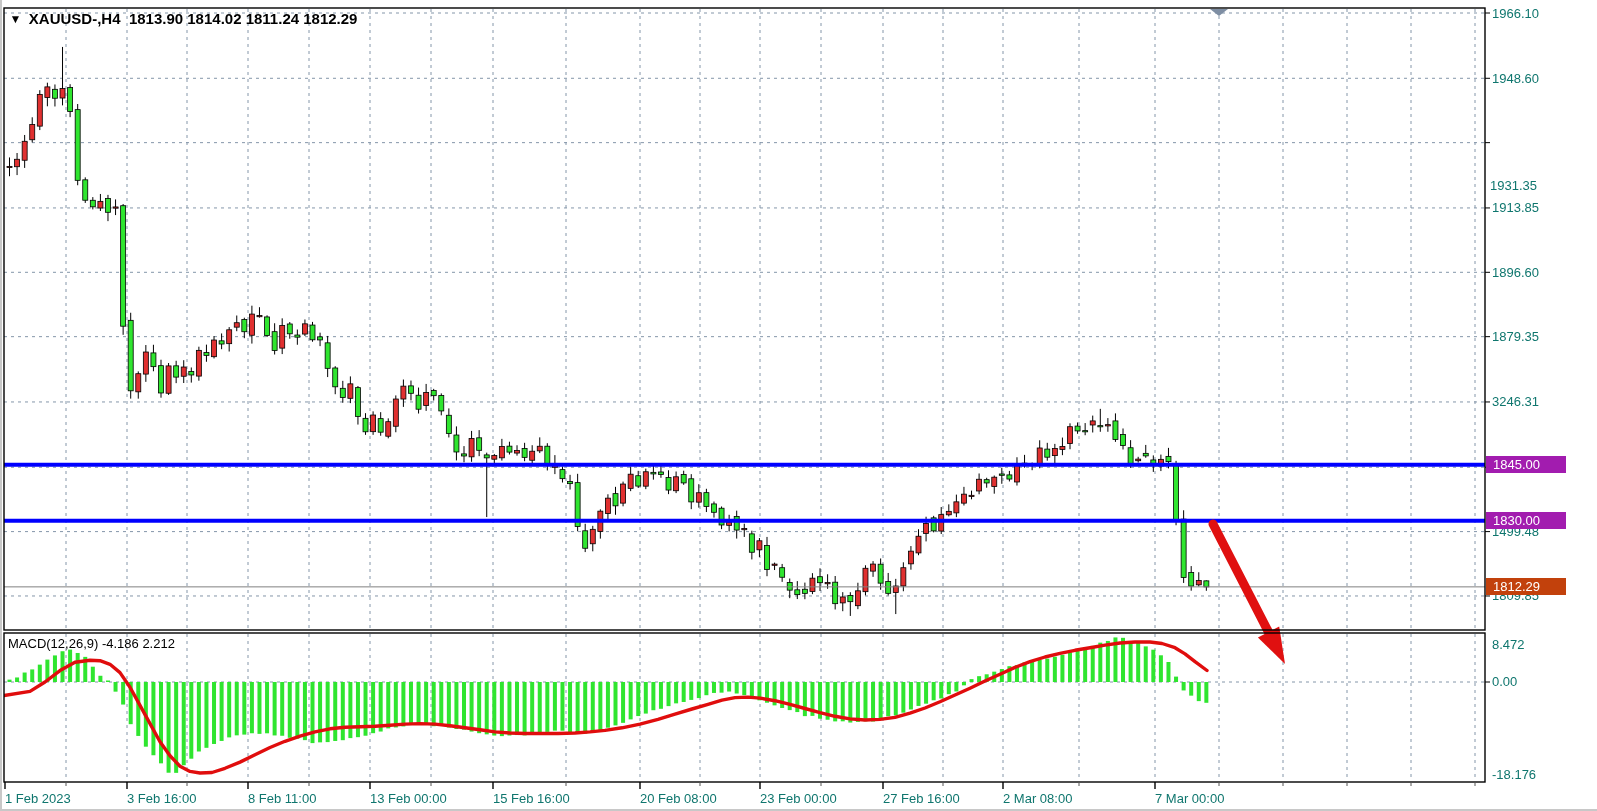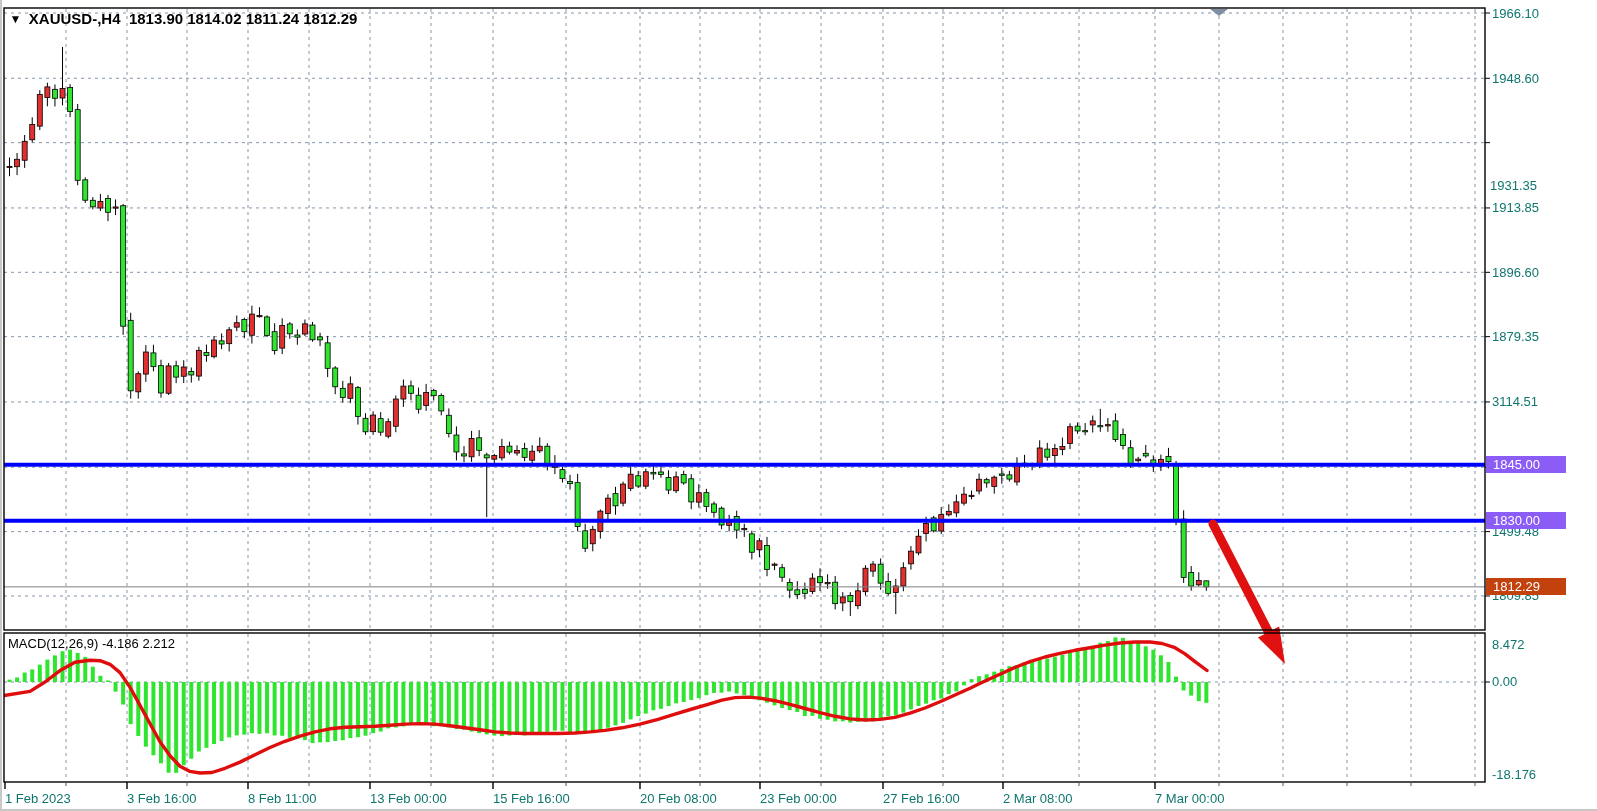--- a/index.html
+++ b/index.html
@@ -4,21 +4,21 @@
 <style>
   html,body{margin:0;padding:0;background:#fff;}
   #win{position:relative;width:1597px;height:811px;background:#ffffff;overflow:hidden;
        font-family:"Liberation Sans","DejaVu Sans",sans-serif;color:#000;}
   .lbl{position:absolute;font-size:13px;line-height:17px;white-space:nowrap;color:#0f766e;}
   #hdr{position:absolute;left:8px;top:10px;font-size:15px;font-weight:700;white-space:nowrap;}
   #hdr .tri{display:inline-block;transform:scale(.8);margin-right:6px;}
   #macdlbl{position:absolute;left:8px;top:636px;font-size:13px;white-space:nowrap;}
   .badge{position:absolute;left:1486px;width:80px;height:17px;font-size:13px;line-height:17px;
          padding-left:7px;color:#fff;box-sizing:border-box;}
-  .badge.blue{background:#8b5cf6;}
+  .badge.blue{background:#a21caf;}
   .badge.black{background:#c2410c;}
   #pricebar{position:absolute;left:1486px;top:0;width:111px;height:783px;}
   #timebar{position:absolute;left:0;top:783px;width:1582px;height:25px;}
   svg{position:absolute;left:0;top:0;}
   .edge{position:absolute;background:#c8c8c8;}
 </style>
 </head>
 <body>
 
 <div id="win">
@@ -623,21 +623,21 @@
 
   <div id="macdlbl">MACD(12,26,9) -4.186 2.212</div>
 
   <div id="pricebar">
       <div class="lbl" style="left: 6px; top: 4.5px;">1966.10</div>
       <div class="lbl" style="left: 6px; top: 69.7925px;">1948.60</div>
       <div class="lbl" style="left: 4px; top: 134.152px; margin-top: 43px;">1931.35</div>
       <div class="lbl" style="left: 6px; top: 199.445px;">1913.85</div>
       <div class="lbl" style="left: 6px; top: 263.805px;">1896.60</div>
       <div class="lbl" style="left: 6px; top: 328.164px;">1879.35</div>
-      <div class="lbl" style="left: 6px; top: 393.457px;">3114.51</div>
+      <div class="lbl" style="left: 6px; top: 393.457px;">3246.31</div>
       <div class="lbl" style="left: 6px; top: 523.109px;">1499.48</div>
       <div class="lbl" style="left: 6px; top: 587.469px;">1809.85</div>
       <div class="badge blue" style="top: 456.324px; left: 0px;">1845.00</div>
       <div class="badge blue" style="top: 512.289px; left: 0px;">1830.00</div>
       <div class="badge black" style="top: 578.365px; left: 0px;">1812.29</div>
     </div>
   <div id="timebar">
       <div class="lbl" style="left: 5px; top: 7px;">1 Feb 2023</div>
       <div class="lbl" style="left: 127px; top: 7px;">3 Feb 16:00</div>
       <div class="lbl" style="left: 248px; top: 7px;">8 Feb 11:00</div>

